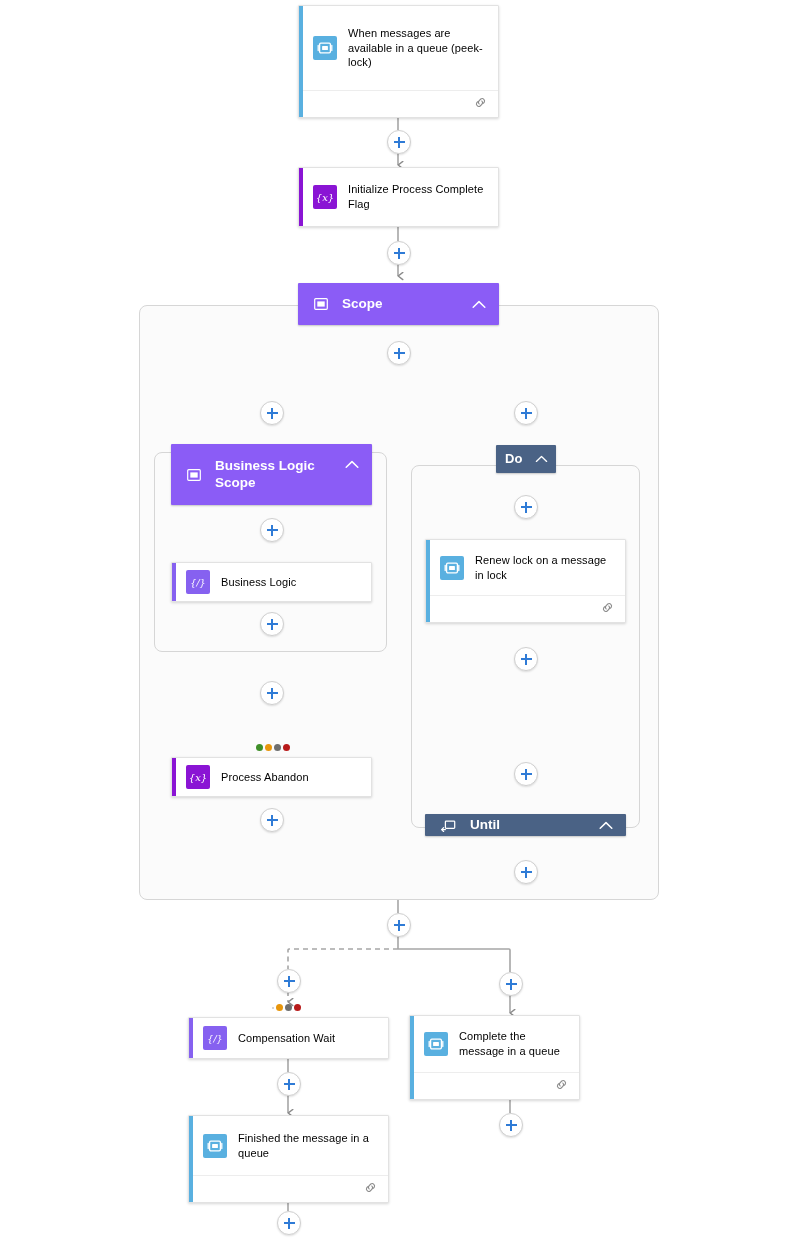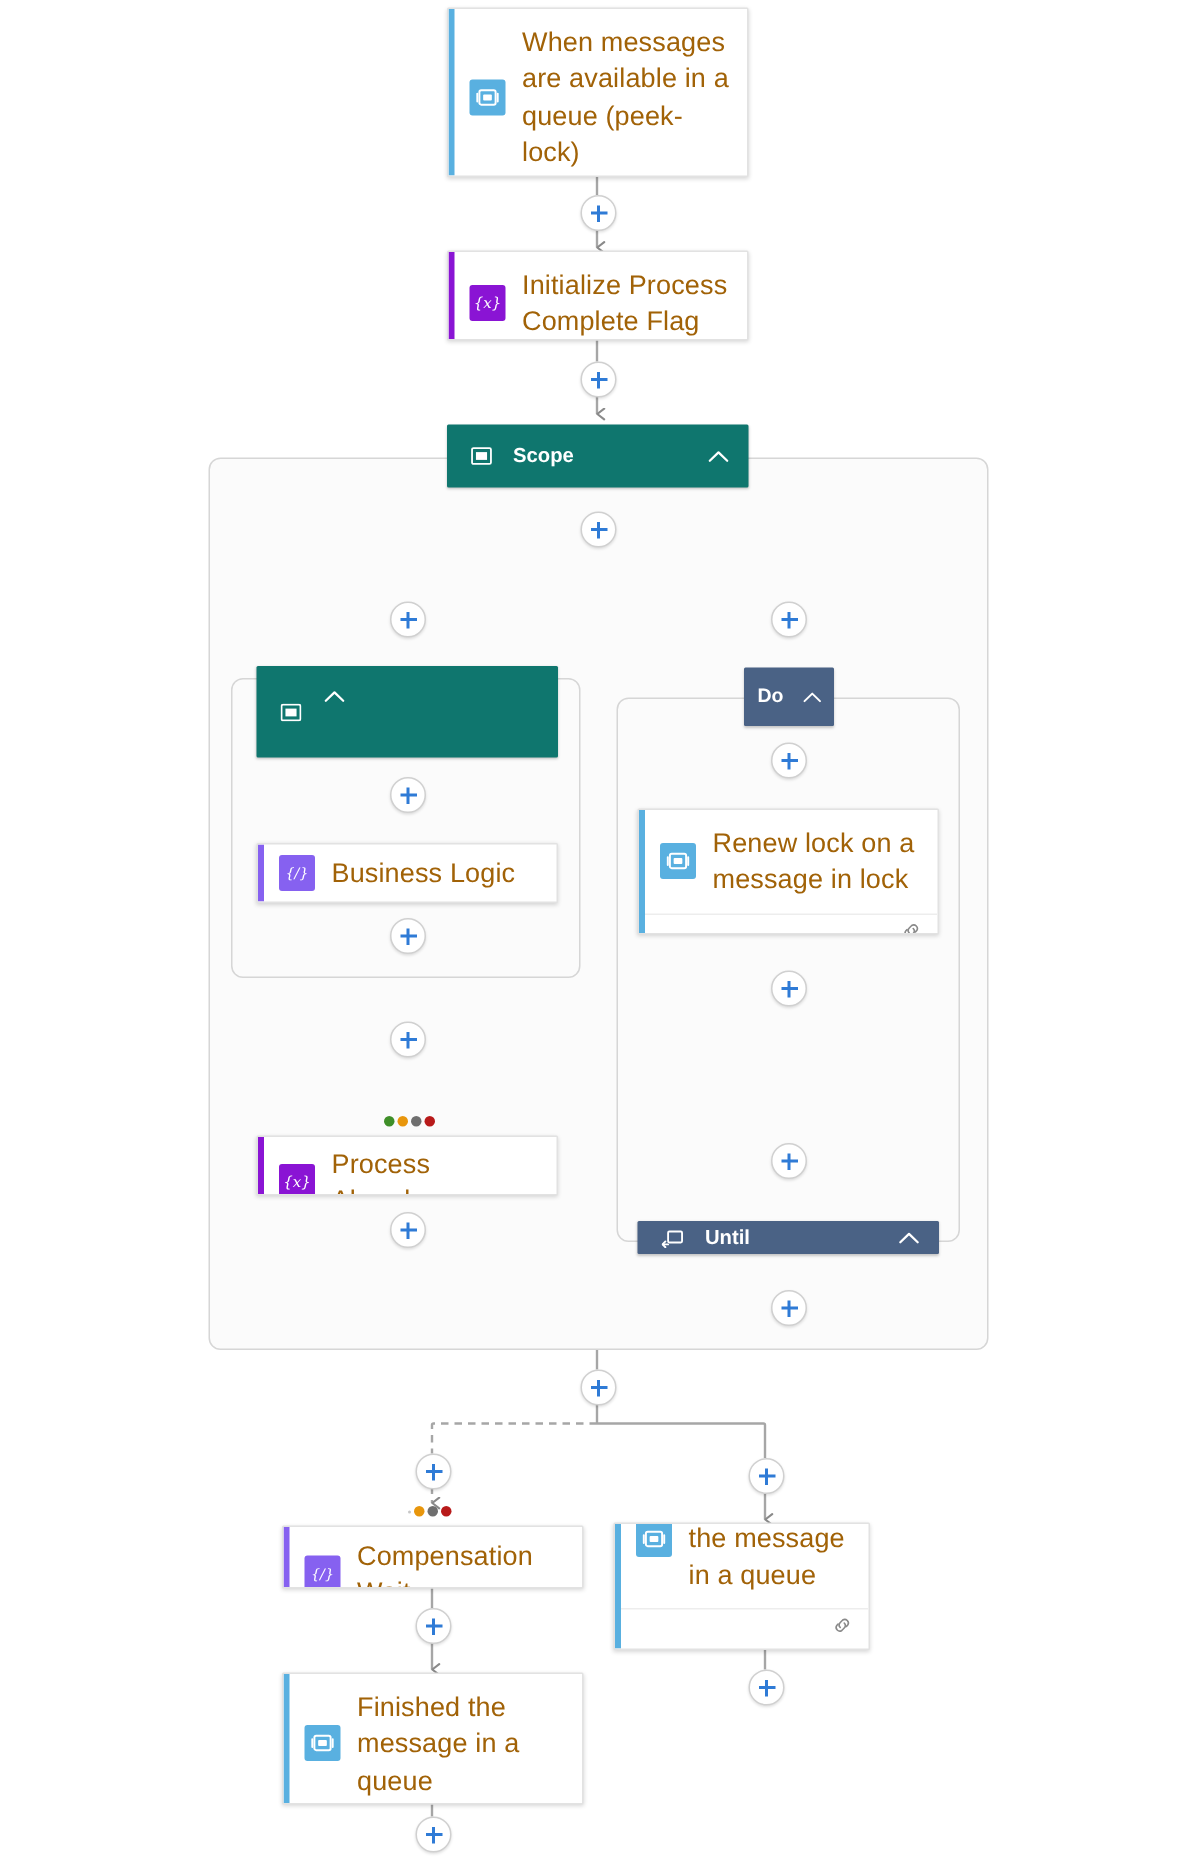--- a/index.html
+++ b/index.html
@@ -25,34 +25,34 @@
   
   .hdr{
     display:flex;align-items:center;box-sizing:border-box;
     border-radius:1px;color:#ffffff;font-weight:bold;
     box-shadow:0 1px 2px rgba(0,0,0,.22);
   }
   .hdr .hicon{flex:0 0 auto;display:flex;align-items:center;justify-content:center;}
   .hdr .htext{flex:1 1 auto;line-height:1.25;}
   .hdr .hchev{flex:0 0 auto;display:flex;align-items:center;justify-content:center;}
 
-  .hdr-scope{background:#0f766e;align-items:center;}
+  .hdr-scope{background:#8b5cf6;align-items:center;}
   .hdr-loop{background:#4a6285;}
 
   
   .card{
     background:#ffffff;border:1px solid #e2e2e2;
     box-shadow:0 1px 3px rgba(0,0,0,.16);
     box-sizing:border-box;display:flex;flex-direction:column;
     border-radius:1px;overflow:hidden;
   }
   .card .accent{position:absolute;left:0;top:0;bottom:0;width:4px;}
   .card-main{display:flex;align-items:center;flex:1 1 auto;padding:10px 12px 10px 14px;}
   .card-title{
-    font-size:18px;color:#a16207;line-height:1.35;
+    font-size:11px;color:#000000;line-height:1.35;
     letter-spacing:.1px;
   }
   .card-foot{
     height:26px;flex:0 0 26px;border-top:1px solid #ededed;
     display:flex;align-items:center;justify-content:flex-end;padding-right:10px;
   }
 
   
   .tile{
     width:24px;height:24px;flex:0 0 24px;margin-right:11px;
@@ -210,20 +210,21 @@
   <div class="plus" style="left:260px;top:401px;"></div>
   <div class="plus" style="left:514px;top:401px;"></div>
 
   <div class="abs hdr hdr-scope" style="left:171px;top:444px;width:201px;height:61px;padding:0 12px 0 14px;">
     <span class="hicon" style="width:18px;height:18px;margin-right:12px;">
       <svg width="14" height="12" viewBox="0 0 14 12" aria-hidden="true">
         <rect x="0.7" y="0.7" width="12.6" height="10.6" rx="1" fill="none" stroke="#ffffff" stroke-width="1.2"></rect>
         <rect x="3.3" y="3.4" width="7.4" height="5.2" fill="#ffffff"></rect>
       </svg>
     </span>
+    <span class="htext" style="font-size:13.5px;">Business Logic Scope</span>
     <span class="hchev" style="width:16px;height:16px;align-self:flex-start;margin-top:12px;">
       <svg width="14" height="9" viewBox="0 0 14 9" aria-hidden="true">
         <path d="M1.2 7.2 L7 1.6 L12.8 7.2" fill="none" stroke="#ffffff" stroke-width="1.5" stroke-linecap="round" stroke-linejoin="round"></path>
       </svg>
     </span>
   </div>
 
   <div class="plus" style="left:260px;top:518px;"></div>
 
   <div class="abs card" style="left:171px;top:562px;width:201px;height:40px;">
@@ -255,21 +256,21 @@
         <svg width="18" height="14" viewBox="0 0 18 14" aria-hidden="true">
           <text x="9" y="10.6" text-anchor="middle" fill="#ffffff" font-family="DejaVu Serif, serif" font-size="10" font-style="italic">{x}</text>
         </svg>
       </span>
       <span class="card-title">Process Abandon</span>
     </div>
   </div>
 
   <div class="plus" style="left:260px;top:808px;"></div>
 
-  <div class="abs hdr hdr-loop" style="left:496px;top:445px;width:60px;height:39px;padding:0 8px 0 9px;">
+  <div class="abs hdr hdr-loop" style="left:496px;top:445px;width:60px;height:28px;padding:0 8px 0 9px;">
     <span class="htext" style="font-size:13px;">Do</span>
     <span class="hchev" style="width:14px;height:14px;">
       <svg width="13" height="8" viewBox="0 0 14 9" aria-hidden="true">
         <path d="M1.2 7.2 L7 1.6 L12.8 7.2" fill="none" stroke="#ffffff" stroke-width="1.5" stroke-linecap="round" stroke-linejoin="round"></path>
       </svg>
     </span>
   </div>
 
   <div class="plus" style="left:514px;top:495px;"></div>
 

